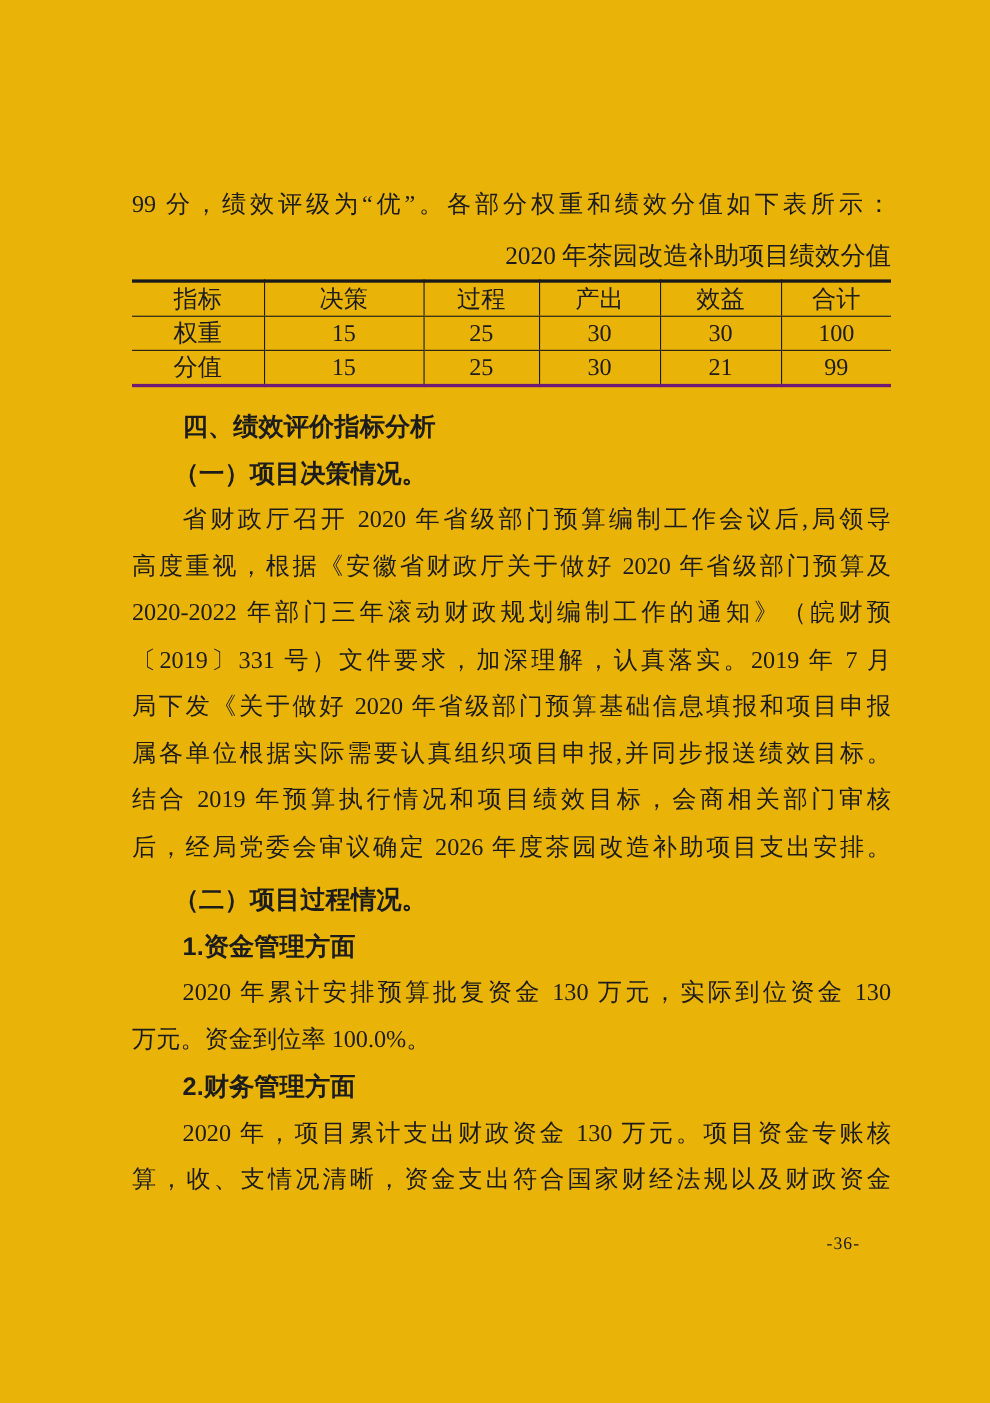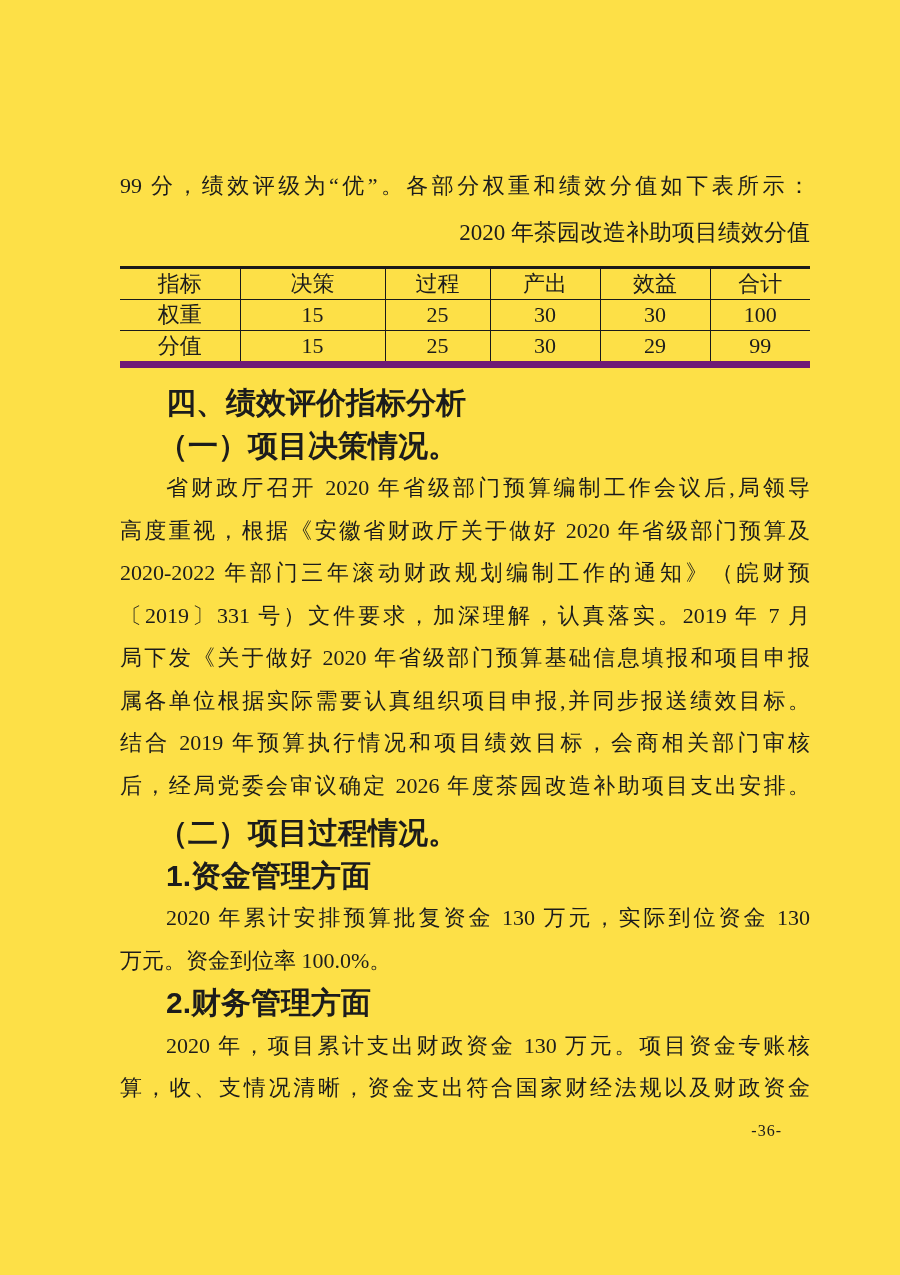--- a/index.html
+++ b/index.html
@@ -1,21 +1,21 @@
 <!DOCTYPE html>
 <html><head>
 <meta charset="utf-8">
 <style>
   html, body { margin: 0; padding: 0; background: #e8e8e8; }
   .page {
     position: relative;
     width: 900px;
     height: 1275px;
     margin: 0 auto;
-    background: #fde047;
+    background: #eab308;
     font-family: "Liberation Serif", "DejaVu Serif", serif;
     color: #1c1c1c;
     overflow: hidden;
   }
   .content {
     position: absolute;
     left: 120px;
     top: 170px;
     width: 690px;
   }
@@ -36,30 +36,30 @@
   .intro-line { height: 46px; line-height: 32px; }
   .table-title {
     font-size: 23px;
     height: 38px;
     line-height: 34px;
     text-align: right;
   }
   .heading {
     font-family: "Liberation Sans", "DejaVu Sans", sans-serif;
     font-weight: bold;
-    font-size: 30px;
+    font-size: 23px;
   }
   .spacer { height: 5px; }
   table.score-table {
     width: 690px;
     border-collapse: collapse;
     table-layout: fixed;
-    margin: 12px 0 14px 0;
+    margin: 0 0 14px 0;
     border-top: 3px solid #1a1a1a;
-    border-bottom: 7px solid #701a75;
+    border-bottom: 3px solid #701a75;
   }
   table.score-table th, table.score-table td {
     font-weight: normal;
     font-size: 22px;
     text-align: center;
     height: 29px;
     padding: 0;
     border-bottom: 1.5px solid #1a1a1a;
     border-left: 1.5px solid #1a1a1a;
   }
@@ -109,21 +109,21 @@
           <td>25</td>
           <td>30</td>
           <td>30</td>
           <td>100</td>
         </tr>
         <tr>
           <td>分值</td>
           <td>15</td>
           <td>25</td>
           <td>30</td>
-          <td>29</td>
+          <td>21</td>
           <td>99</td>
         </tr>
       </tbody>
     </table>
 
     <div class="line heading indent">四、绩效评价指标分析</div>
 
     <div class="line heading" style="text-indent:38px">（一）项目决策情况。</div>
 
     <div class="line justify indent">省财政厅召开 2020 年省级部门预算编制工作会议后,局领导</div>

